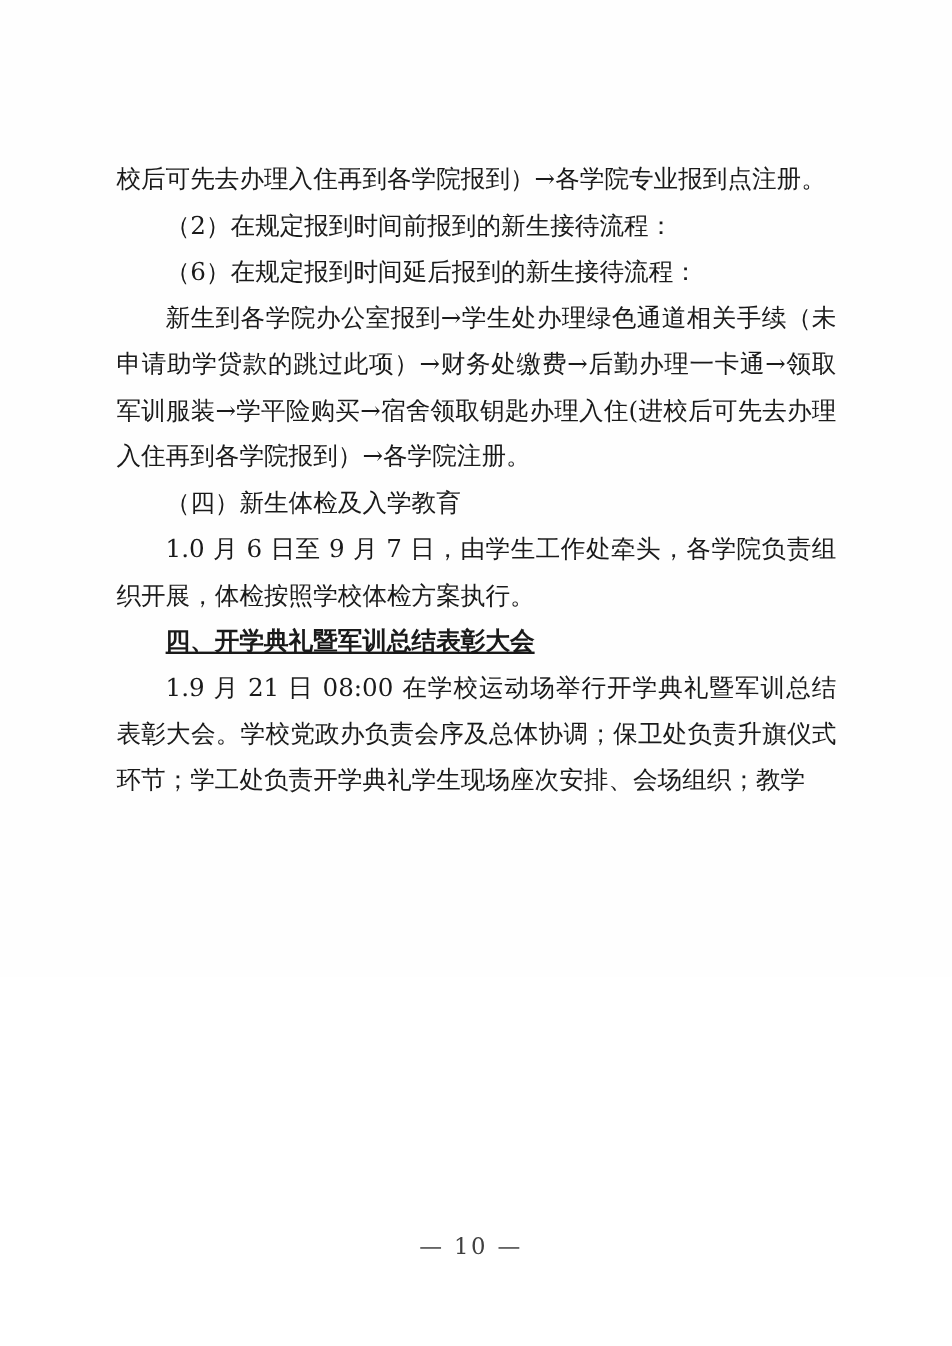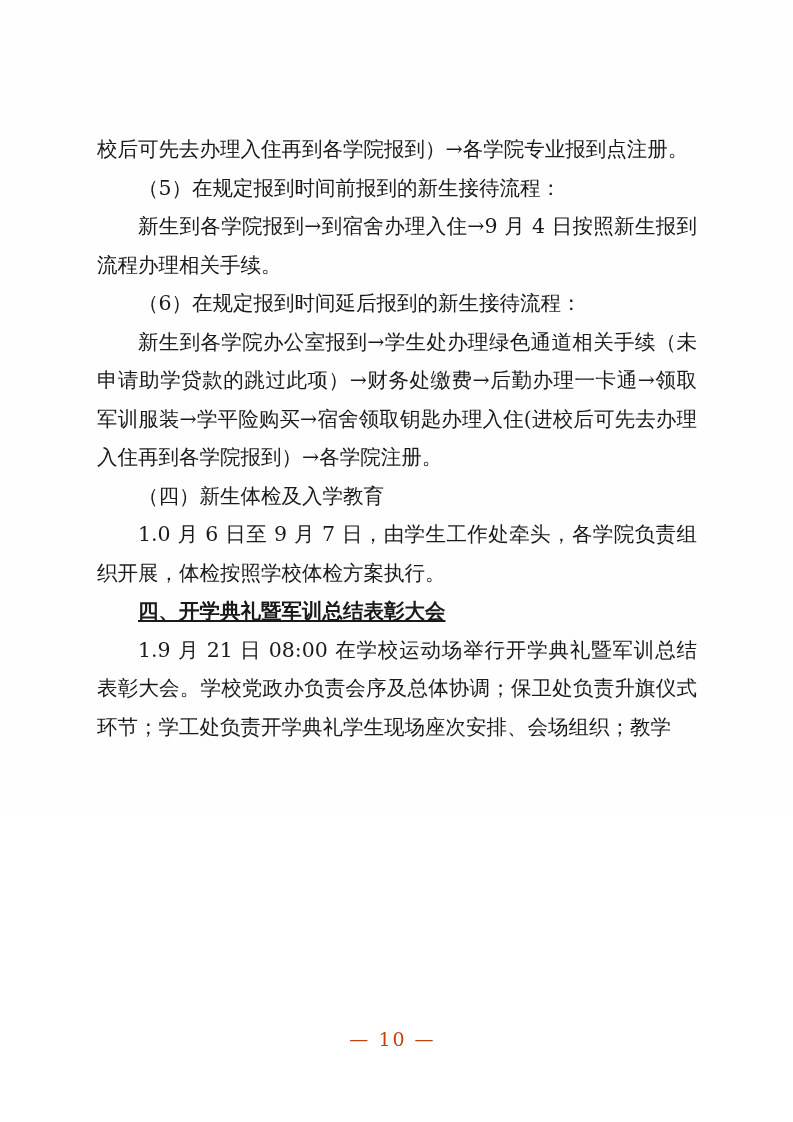--- a/index.html
+++ b/index.html
@@ -49,36 +49,35 @@
     text-decoration: underline;
   }
   .footer {
     position: absolute;
     left: 0;
     top: 1028px;
     width: 793px;
     text-align: center;
     font-size: 19px;
     font-family: "DejaVu Serif", "Liberation Serif", serif;
-    color: #c2410c;
+    color: #404040;
     letter-spacing: 2px;
   }
   .footer-inner {
     display: inline-block;
     margin-left: -8px;
   }
 </style>
 </head>
 <body>
 
 <div class="page">
   <div class="content">
     <p class="para indent0">校后可先去办理入住再到各学院报到）→各学院专业报到点注册。</p>
-    <p class="para indent2">（5）在规定报到时间前报到的新生接待流程：</p>
-    <p class="para indent2">新生到各学院报到→到宿舍办理入住→9 月 4 日按照新生报到流程办理相关手续。</p>
+    <p class="para indent2">（2）在规定报到时间前报到的新生接待流程：</p>
     <p class="para indent2">（6）在规定报到时间延后报到的新生接待流程：</p>
     <p class="para indent2">新生到各学院办公室报到→学生处办理绿色通道相关手续（未申请助学贷款的跳过此项）→财务处缴费→后勤办理一卡通→领取军训服装→学平险购买→宿舍领取钥匙办理入住(进校后可先去办理入住再到各学院报到）→各学院注册。</p>
     <p class="para indent2">（四）新生体检及入学教育</p>
     <p class="para indent2">1.0 月 6 日至 9 月 7 日，由学生工作处牵头，各学院负责组织开展，体检按照学校体检方案执行。</p>
     <p class="para indent2 bold">四、开学典礼暨军训总结表彰大会</p>
     <p class="para indent2">1.9 月 21 日 08:00 在学校运动场举行开学典礼暨军训总结表彰大会。学校党政办负责会序及总体协调；保卫处负责升旗仪式环节；学工处负责开学典礼学生现场座次安排、会场组织；教学</p>
   </div>
   <div class="footer">
     <span class="footer-inner">— 10 —</span>
   </div>

